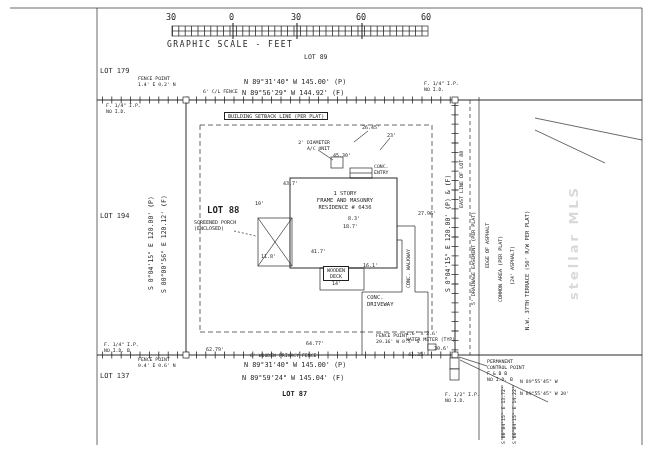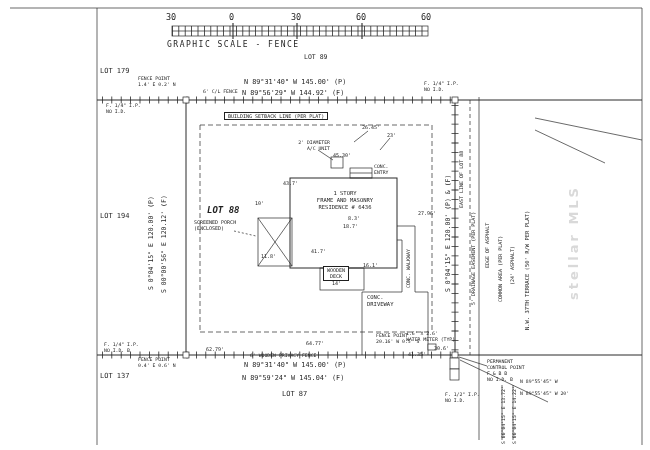--- a/index.html
+++ b/index.html
@@ -24,21 +24,21 @@
   }
   .box{
     border:0.8px solid #1f1f1f;
     background:#fff;
     padding:0 3px;
     text-align:center;
     white-space:pre-line;
   }
   .c{text-align:center;}
   .r{text-align:right;}
-  .bold{font-weight:bold;font-style:italic;}
+  .bold{font-weight:bold;}
   svg{position:absolute;left:0;top:0;}
   .wm{color:#d9d9d9;letter-spacing:3px;font-family:"DejaVu Sans",sans-serif;font-weight:bold;}
 </style>
 </head>
 <body>
 
 <div id="sheet">
 
   <svg width="650" height="450" viewBox="0 0 650 450">
     <g stroke="#2a2a2a" stroke-width="0.7" fill="none">
@@ -91,28 +91,28 @@
       <path d="M234 231 L256 236" stroke-dasharray="2 2"></path>
       <path d="M368 131 L354 142 M390 138 L380 150"></path>
     </g>
   </svg>
 
   <div class="lbl" style="left:166px;top:12px;font-size:8.5px;">30</div>
   <div class="lbl" style="left:229px;top:12px;font-size:8.5px;">0</div>
   <div class="lbl" style="left:291px;top:12px;font-size:8.5px;">30</div>
   <div class="lbl" style="left:356px;top:12px;font-size:8.5px;">60</div>
   <div class="lbl" style="left:421px;top:12px;font-size:8.5px;">60</div>
-  <div class="lbl" style="left:167px;top:40px;font-size:8px;letter-spacing:1.5px;">GRAPHIC SCALE - FENCE</div>
+  <div class="lbl" style="left:167px;top:40px;font-size:8px;letter-spacing:1.5px;">GRAPHIC SCALE - FEET</div>
 
   <div class="lbl" style="left:294px;top:53px;font-size:6.5px;padding-left:10px;">LOT 89</div>
   <div class="lbl" style="left:100px;top:67px;font-size:7px;">LOT 179</div>
   <div class="lbl" style="left:100px;top:212px;font-size:7px;">LOT 194</div>
   <div class="lbl" style="left:100px;top:372px;font-size:7px;">LOT 137</div>
   <div class="lbl bold" style="left:207px;top:205px;font-size:9px;">LOT 88</div>
-  <div class="lbl" style="left:282px;top:390px;font-size:7px;">LOT 87</div>
+  <div class="lbl" style="left:282px;top:390px;font-size:7px;font-weight:bold;">LOT 87</div>
 
   <div class="lbl" style="left:244px;top:78px;font-size:6.8px;">N 89°31'40" W  145.00' (P)</div>
   <div class="lbl" style="left:242px;top:89px;font-size:6.8px;">N 89°56'29" W  144.92' (F)</div>
   <div class="lbl" style="left:244px;top:361px;font-size:6.8px;">N 89°31'40" W  145.00' (P)</div>
   <div class="lbl" style="left:242px;top:374px;font-size:6.8px;">N 89°59'24" W  145.04' (F)</div>
   <div class="lbl v" style="left:147px;top:290px;font-size:6.5px;">S 0°04'15" E  120.00' (P)</div>
   <div class="lbl v" style="left:160px;top:293px;font-size:6.5px;">S 00°00'56" E  120.12' (F)</div>
   <div class="lbl v" style="left:444px;top:292px;font-size:6.5px;">S 0°04'15" E  120.00' (P) &amp; (F)</div>
 
   <div class="lbl box" style="left:224px;top:112px;font-size:5px;">BUILDING SETBACK LINE (PER PLAT)</div>

